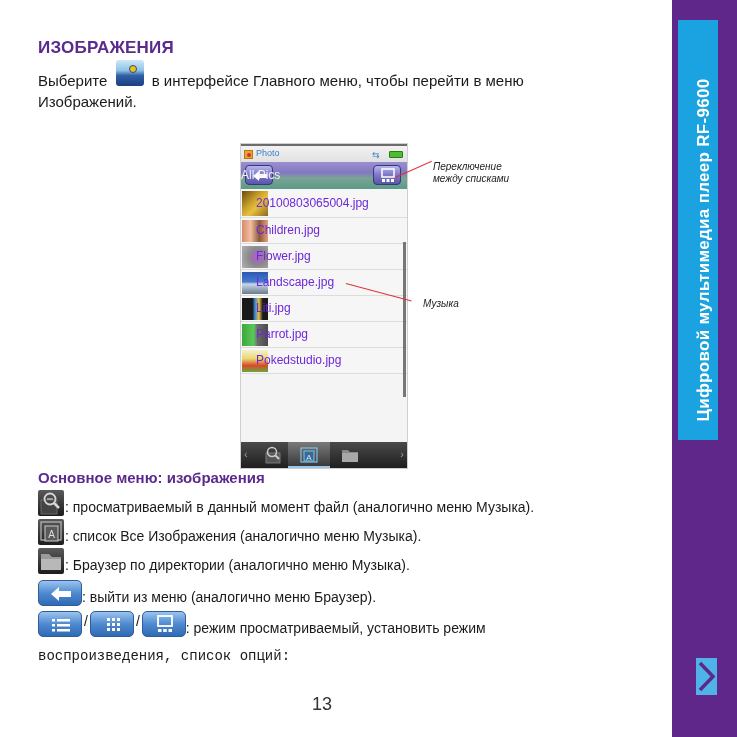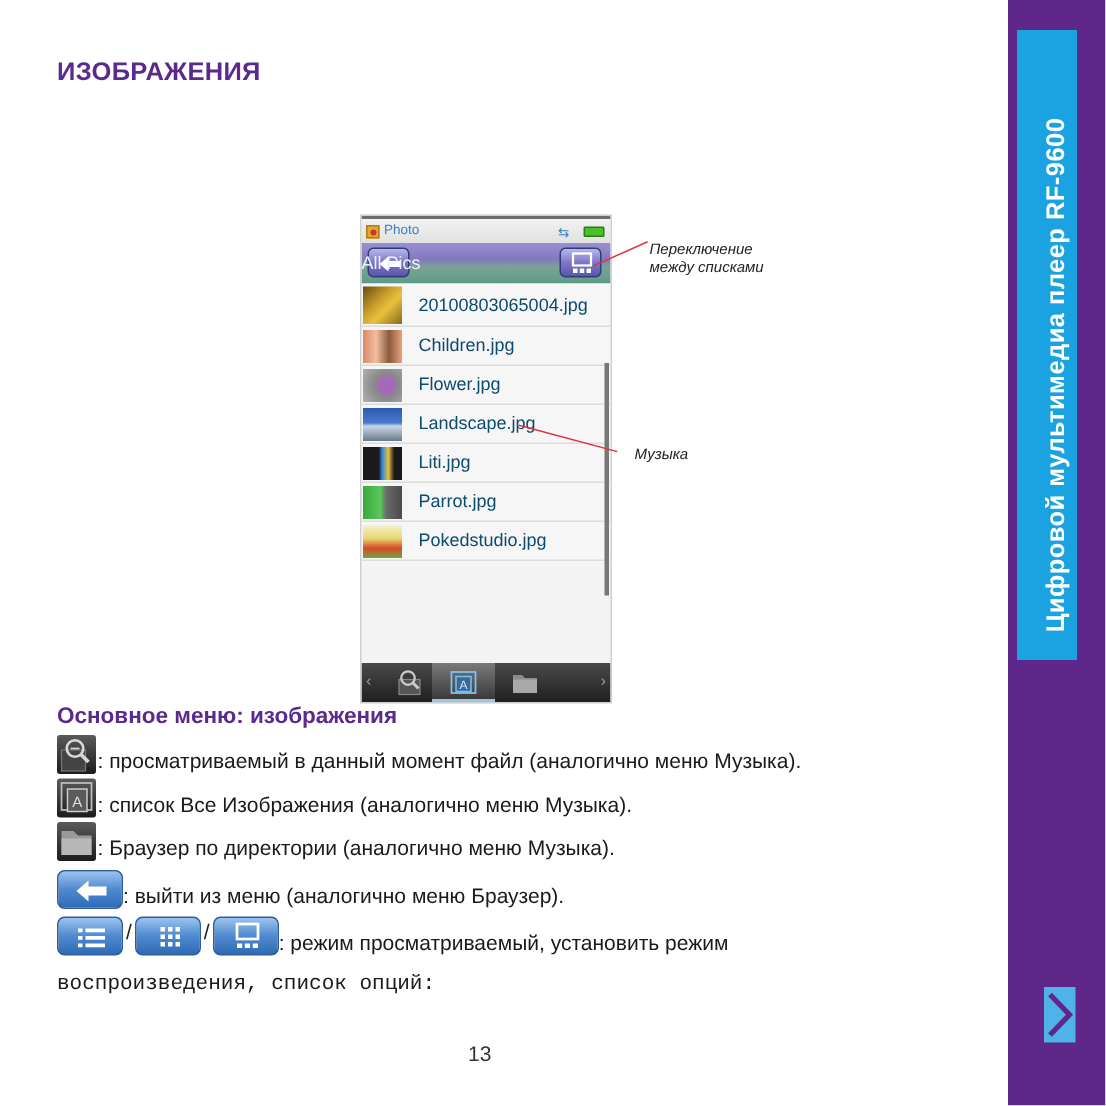--- a/index.html
+++ b/index.html
@@ -31,21 +31,21 @@
     .hdr-back { left: 4px; }
     .hdr-back svg, .hdr-view svg { position: absolute; left: 0; top: 0; }
     .hdr-view { right: 6px; }
     .header-title { position: absolute; left: 0; right: 0; top: 6px; text-align: left; font-size: 12px; color: #f0f0f8; }
 
     .file-list { position: absolute; left: 0; top: 45px; width: 100%; }
     .file-row { position: relative; height: 26px; border-bottom: 1px solid #dcdcdc; background: #f6f6f6; }
     .file-row:first-child { height: 29px; }
     .thumb { position: absolute; left: 1px; top: 2px; width: 26px; height: 22px; }
     .file-row:first-child .thumb { height: 25px; }
-    .file-name { position: absolute; left: 38px; top: 5px; font-size: 12px; color: #0c4a6e; white-space: nowrap; }
+    .file-name { position: absolute; left: 15px; top: 5px; font-size: 12px; color: #6d28d9; white-space: nowrap; }
     .file-row:first-child .file-name { top: 7px; }
     .scrollbar { position: absolute; right: 1px; top: 98px; width: 3px; height: 155px; background: #777; }
 
     .tab-bar { position: absolute; left: 0; bottom: 0; width: 100%; height: 26px; background: linear-gradient(180deg, #4a4a4a, #1f1f1f); }
     .tab-arrow { position: absolute; top: 6px; font-size: 11px; color: #9a9a9a; }
     .tab-arrow.left { left: 3px; }
     .tab-arrow.right { right: 3px; }
     .tab { position: absolute; top: 0; height: 26px; width: 42px; }
     .tab.now { left: 12px; }
     .tab.all { left: 47px; background: linear-gradient(180deg, #7a7a7a, #3a3a3a); border-bottom: 2px solid #9cc6e8; }
@@ -60,35 +60,40 @@
     .h2 { position: absolute; left: 38px; top: 469px; font-size: 15px; font-weight: bold; color: #5b2a8c; }
     .menu-line { position: absolute; left: 38px; font-size: 14px; color: #1a1a1a; white-space: nowrap; display: flex; align-items: flex-end; }
     .menu-line .dark-ico { width: 26px; height: 26px; background: linear-gradient(180deg, #5a5a5a, #1c1c1c); border-radius: 2px; position: relative; margin-right: 1px; }
     .menu-line .dark-ico svg { position: absolute; left: 0; top: 0; }
     .blue-btn { width: 44px; height: 26px; border-radius: 5px; border: 1px solid #2f5d97; background: linear-gradient(180deg, #9bc3ee 0%, #4f8ad0 50%, #2f6ab5 100%); position: relative; }
     .blue-btn svg { position: absolute; left: 0; top: 0; }
     .slash { margin: 0 2px 8px 2px; font-size: 14px; }
     .menu-text { padding-bottom: 1px; }
     .continuation { position: absolute; left: 38px; top: 648px; font-size: 14px; color: #1a1a1a; font-family: Liberation Mono, monospace; }
 
-    .page-number { position: absolute; left: 312px; top: 694px; font-size: 14px; color: #333; }
+    .page-number { position: absolute; left: 312px; top: 694px; font-size: 18px; color: #333; }
 
     
     .sidebar { position: absolute; left: 672px; top: 0; width: 65px; height: 737px; background: #5e2789; }
     .sidebar-strip { position: absolute; left: 6px; top: 20px; width: 40px; height: 420px; background: #1aa3e0; }
     .sidebar-title { position: absolute; left: 26px; top: 230px; width: 420px; transform: translate(-50%, -50%) rotate(-90deg); text-align: center; font-size: 17px; font-weight: bold; color: #ffffff; white-space: nowrap; letter-spacing: 0.3px; }
     .next-btn { position: absolute; left: 24px; top: 658px; width: 21px; height: 37px; background: #4fb3ea; }
     .next-btn svg { position: absolute; left: 0; top: 0; }
   </style>
 </head>
 <body>
 
 <div class="page">
   <div class="h1">ИЗОБРАЖЕНИЯ</div>
 
+  <div class="intro">
+    <span>Выберите</span>
+    <span class="inline-icon photo-icon"></span>
+    <span> в интерфейсе Главного меню, чтобы перейти в меню Изображений.</span>
+  </div>
 
   <div class="phone">
     <div class="status-bar">
       <span class="status-app-icon"></span>
       <span class="status-title">Photo</span>
       <span class="usb-icon">⇆</span>
       <span class="battery-icon"></span>
     </div>
 
     <div class="header-bar">

